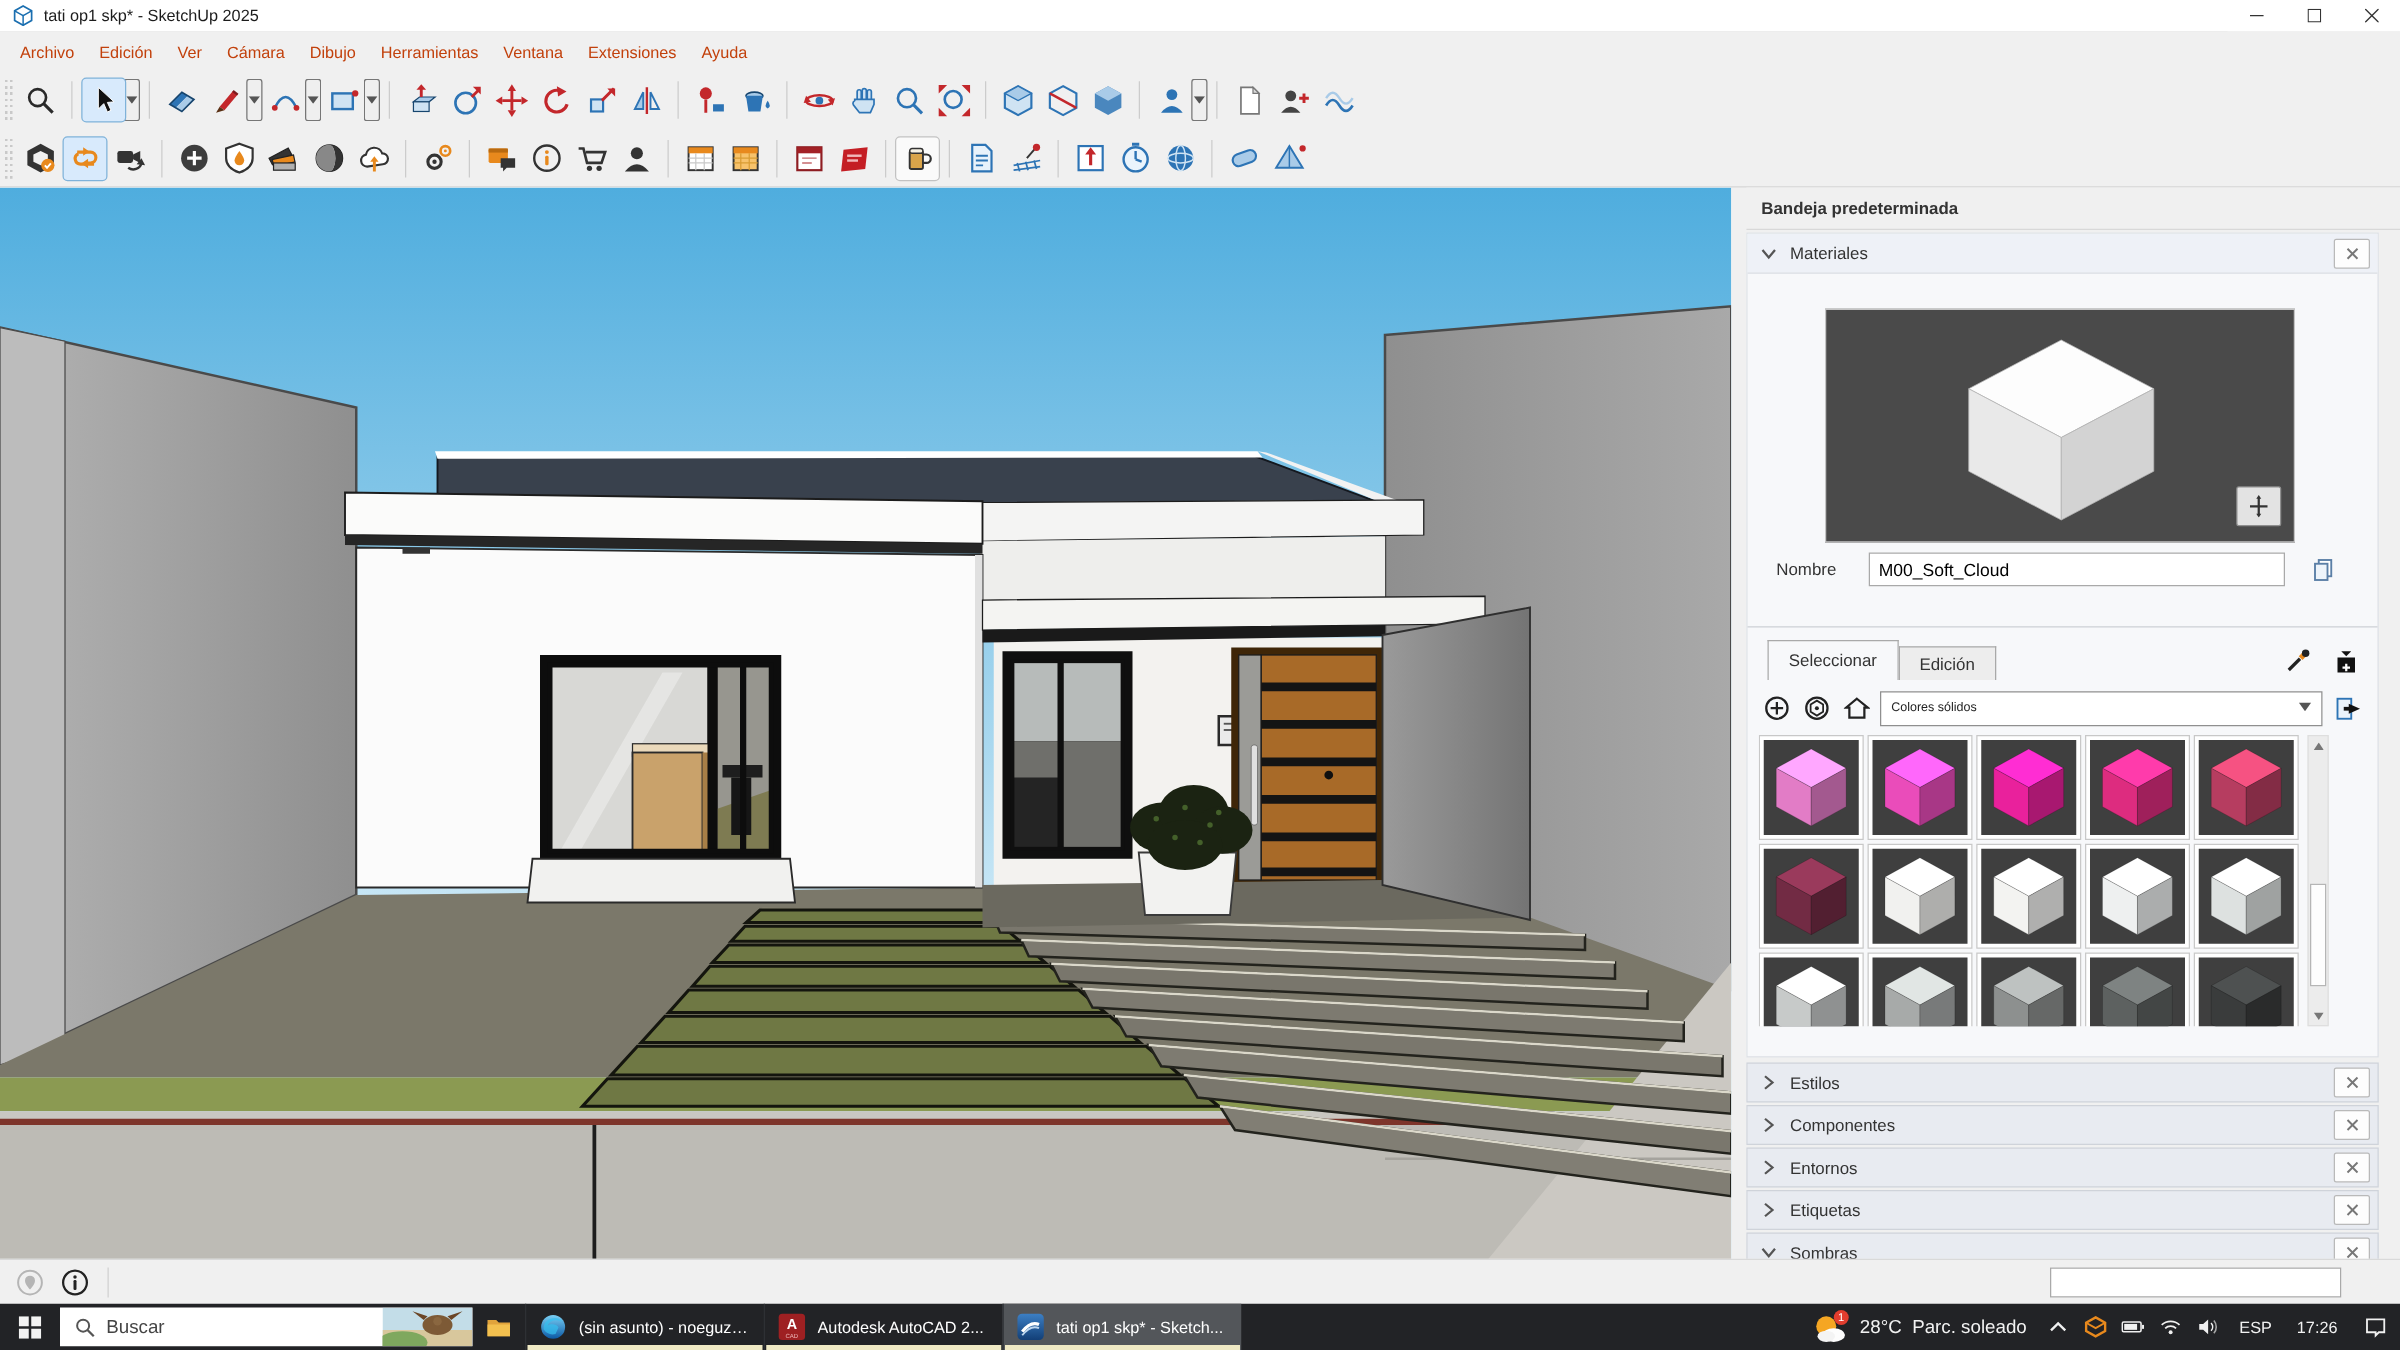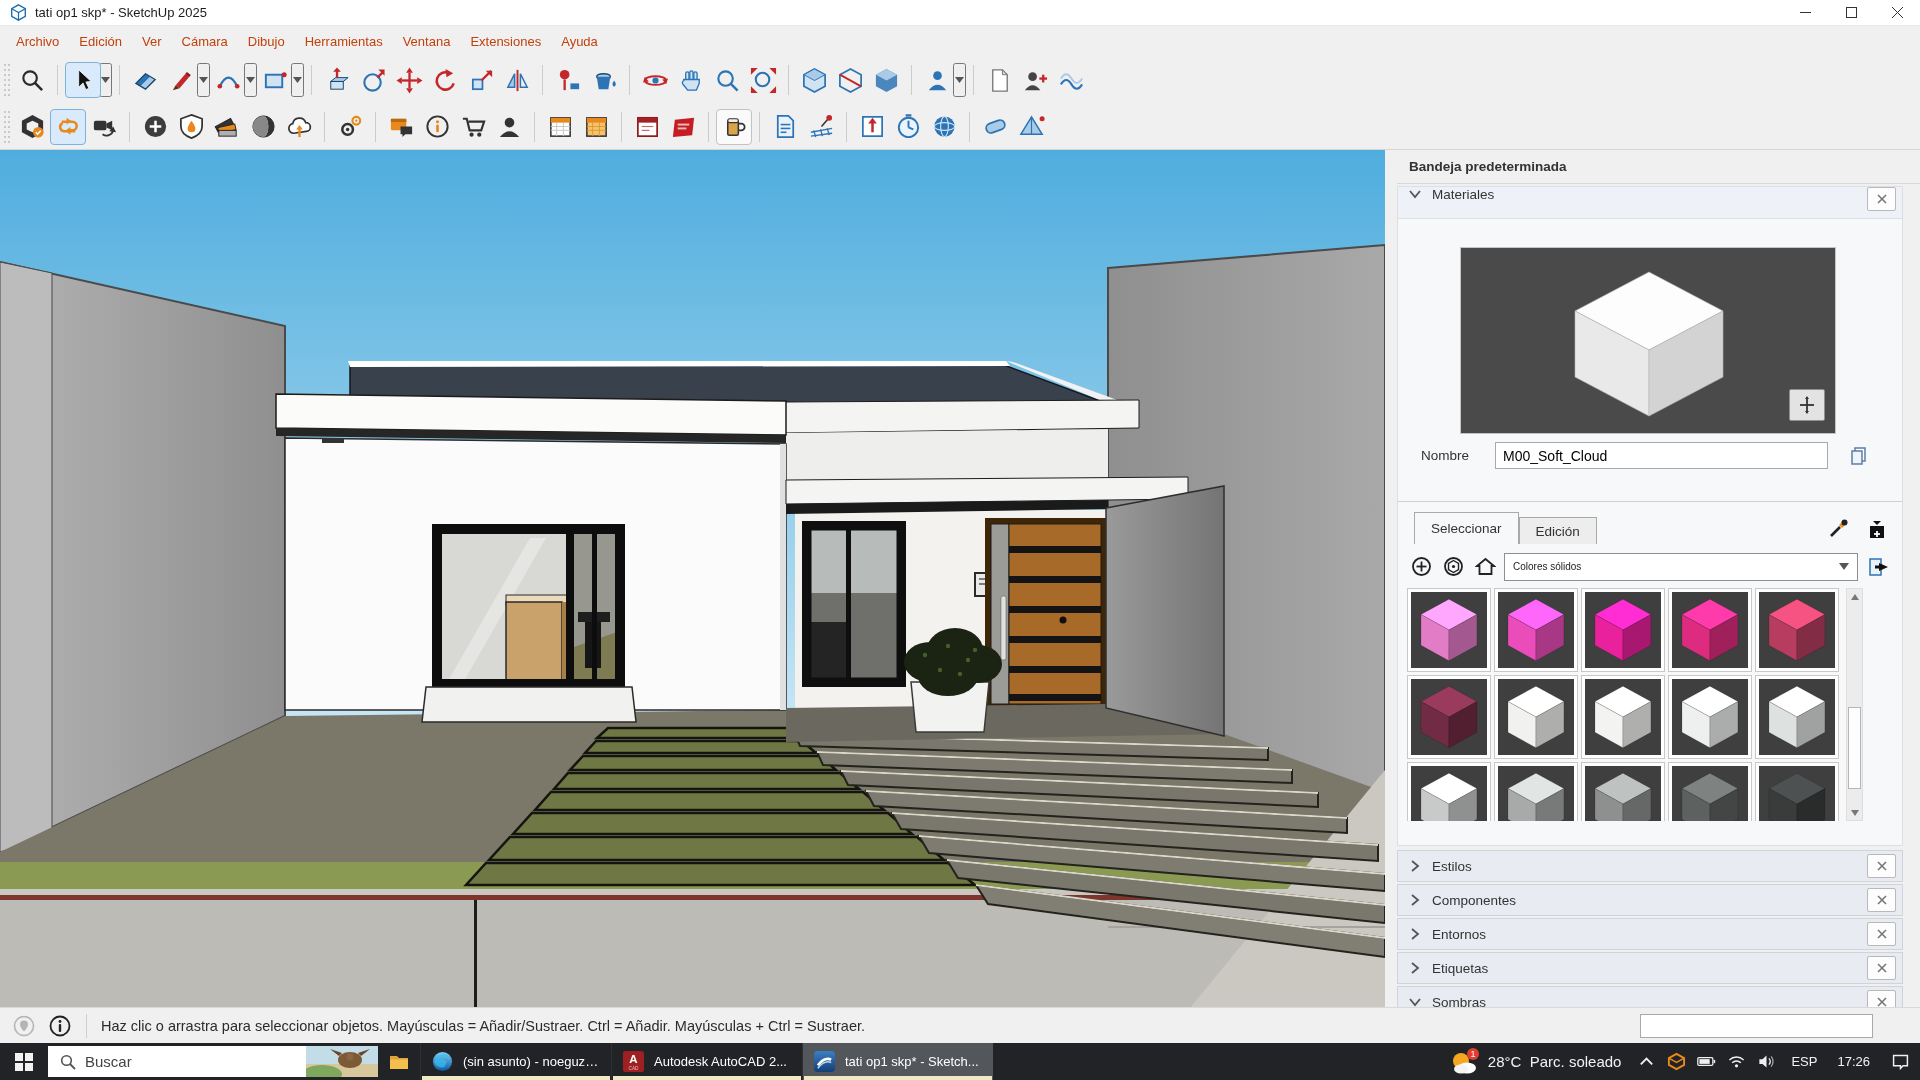--- a/index.html
+++ b/index.html
@@ -29,21 +29,21 @@
 
 .main{position:absolute;top:149px;left:0;width:1920px;height:858px;border-top:1px solid #d5d5d5;background:#f0f0f0}
 .viewport{position:absolute;left:0;top:0;width:1385px;height:858px;overflow:hidden;background:#cfeaf7}
 .viewport svg.scene{display:block;width:1385px;height:858px}
 
 .tray{position:absolute;left:1397px;top:0;width:626px;height:858px;background:#f0f0f0;overflow:hidden}
 .tray-header{height:34px;display:flex;align-items:center;padding:0 8px 0 12px;border-bottom:1px solid #d8d8d8;font-size:13.5px;font-weight:bold;color:#333}
 .tray-hicons{margin-left:auto;display:flex;gap:8px}
 .tray-hicons svg{width:15px;height:15px}
 .mat-section{position:absolute;left:0;top:36px;width:506px;height:660px;background:#f7f8fa;border:1px solid #dcdfe4}
-.sec-head{height:32px;display:flex;align-items:flex-start;padding:0 6px 0 10px;background:#eef1f7;border-bottom:1px solid #dcdfe4;font-size:13.5px;color:#333}
+.sec-head{height:32px;display:flex;align-items:center;padding:0 6px 0 10px;background:#eef1f7;border-bottom:1px solid #dcdfe4;font-size:13.5px;color:#333}
 .sec-head .chev{width:14px;height:14px;margin-right:10px}
 .close-btn{margin-left:auto;width:29px;height:24px;background:#fdfdfd;border:1px solid #b9b9b9;border-radius:2px;display:flex;align-items:center;justify-content:center}
 .close-btn svg{width:10px;height:10px}
 .preview{position:absolute;left:62px;top:60px;width:376px;height:187px;background:#4a4a4a;border:1px solid #c4c4c4}
 .preview svg.cube{position:absolute;left:88px;top:8px;width:200px;height:172px}
 .zoom-btn{position:absolute;right:10px;bottom:12px;width:36px;height:32px;background:rgba(235,235,235,.95);border:1px solid #8f8f8f;border-radius:2px;display:flex;align-items:center;justify-content:center}
 .zoom-btn svg{width:18px;height:18px}
 .name-row{position:absolute;left:0;top:261px;width:100%;display:flex;align-items:center;font-size:13.5px;color:#333}
 .name-row label{margin-left:23px}
 .name-input{position:absolute;left:97px;width:333px;height:27px;border:1px solid #a9a9a9;background:#fff;font-size:14px;padding:0 7px;font-family:"Liberation Sans",sans-serif}
@@ -1088,21 +1088,20 @@
   <svg class="sicon" viewBox="0 0 24 24">
       <circle cx="12" cy="12" r="9.5" fill="none" stroke="#b5b5b5" stroke-width="1.6"></circle>
       <path d="M12,6.5 a4,4 0 0 1 4,4 c0,3 -4,7 -4,7 c0,0 -4,-4 -4,-7 a4,4 0 0 1 4,-4" fill="#b5b5b5"></path>
     </svg>
   <svg class="sicon" viewBox="0 0 24 24">
       <circle cx="12" cy="12" r="9.5" fill="none" stroke="#222" stroke-width="1.8"></circle>
       <circle cx="12" cy="7.5" r="1.4" fill="#222"></circle>
       <rect x="10.8" y="10" width="2.4" height="8" rx="1" fill="#222"></rect>
     </svg>
   <div class="ssep"></div>
-  <span class="status-msg">Haz clic o arrastra para seleccionar objetos. Mayúsculas = Añadir/Sustraer. Ctrl = Añadir. Mayúsculas + Ctrl = Sustraer.</span>
   <input class="meas-input" value="" style="">
 </div>
 
 <div class="taskbar">
   <button class="start-btn">
     <svg viewBox="0 0 18 18">
         <rect x="0" y="0" width="8" height="8" fill="#f2f2f2"></rect>
         <rect x="10" y="0" width="8" height="8" fill="#f2f2f2"></rect>
         <rect x="0" y="10" width="8" height="8" fill="#f2f2f2"></rect>
         <rect x="10" y="10" width="8" height="8" fill="#f2f2f2"></rect>

